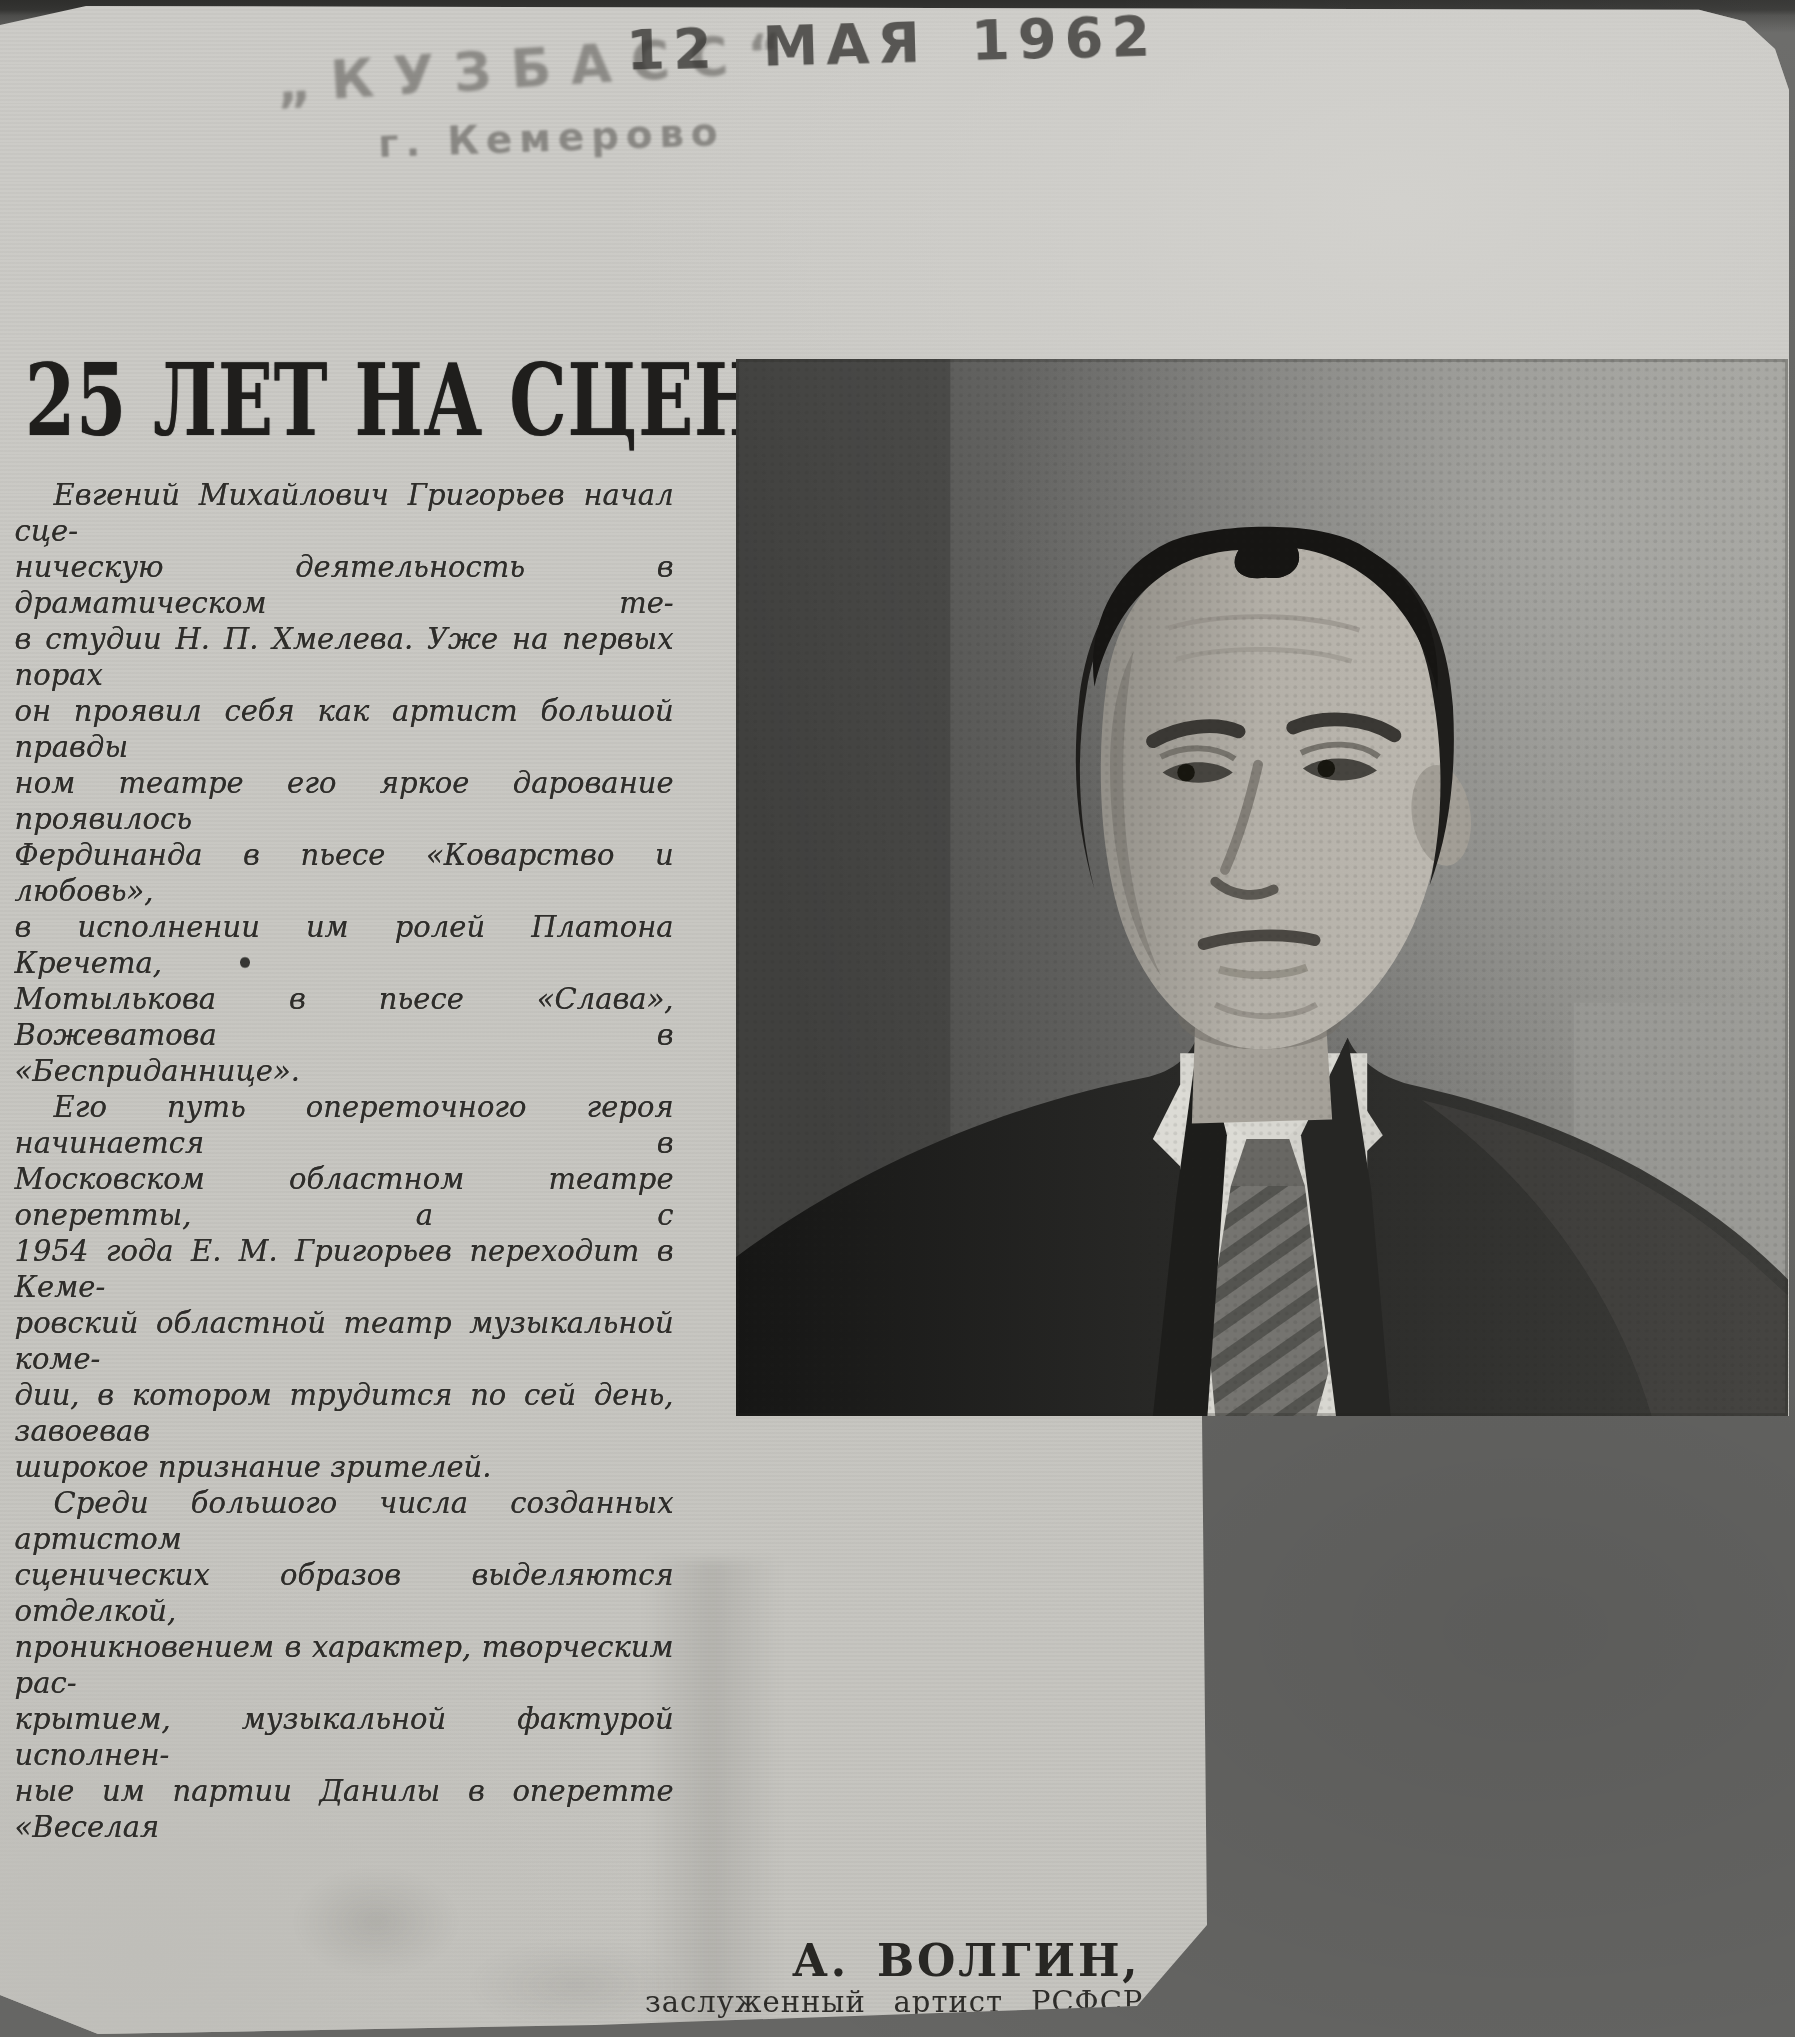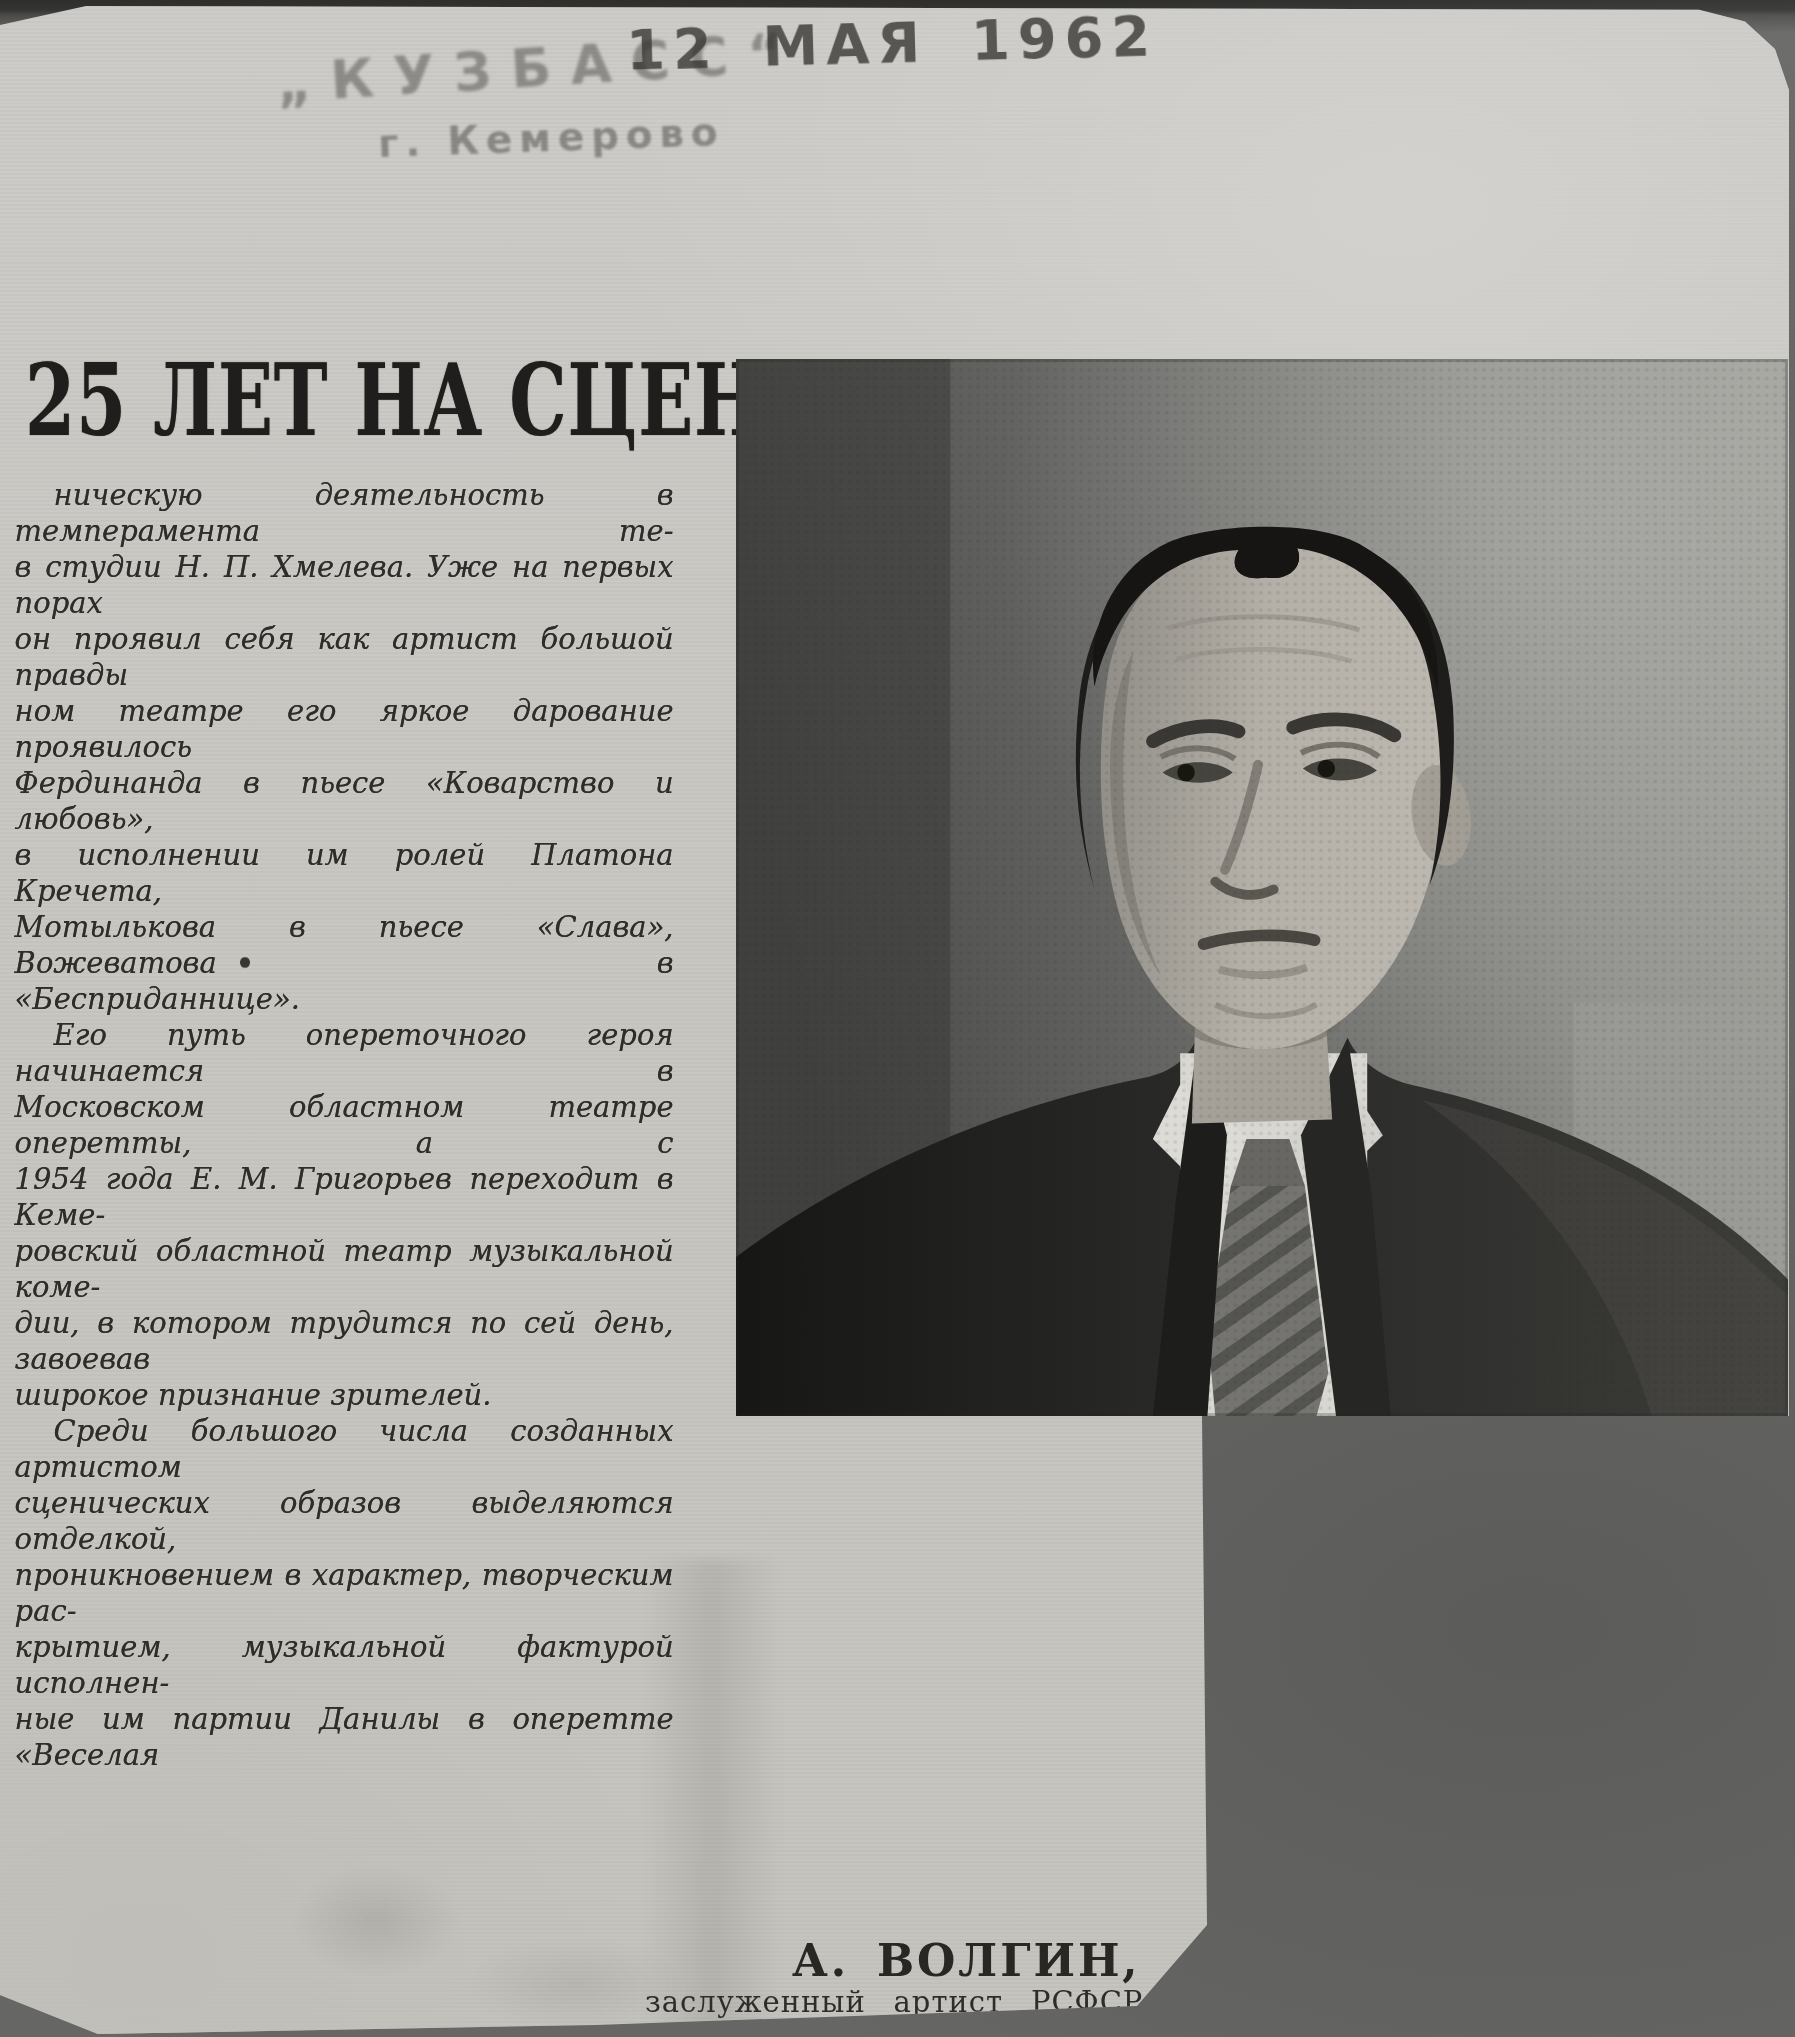--- a/index.html
+++ b/index.html
@@ -136,21 +136,22 @@
     <div class="stamp-kuzbass">„КУЗБАСС“</div>
     <div class="stamp-kemerovo">г. Кемерово</div>
     <div class="date-stamp">12 МАЯ 1962</div>
 
     <h1 class="headline">
       <span>25 ЛЕТ НА СЦЕНЕ</span>
     </h1>
 
     <div class="body-text">
       <div class="para narrow endleft">
-          <div class="line">ническую деятельность в темперамента те-</div>
+          <div class="line">Евгений Михайлович Григорьев начал сце-</div>
+          <div class="line">ническую деятельность в драматическом те-</div>
           <div class="line">в студии Н. П. Хмелева. Уже на первых порах</div>
           <div class="line">он проявил себя как артист большой правды</div>
           <div class="line">ном театре его яркое дарование проявилось</div>
           <div class="line">Фердинанда в пьесе «Коварство и любовь»,</div>
           <div class="line">в исполнении им ролей Платона Кречета,</div>
           <div class="line">Мотылькова в пьесе «Слава», Вожеватова в</div>
           <div class="line">«Бесприданнице».</div>
         </div>
       <div class="para narrow endleft">
           <div class="line">Его путь опереточного героя начинается в</div>

